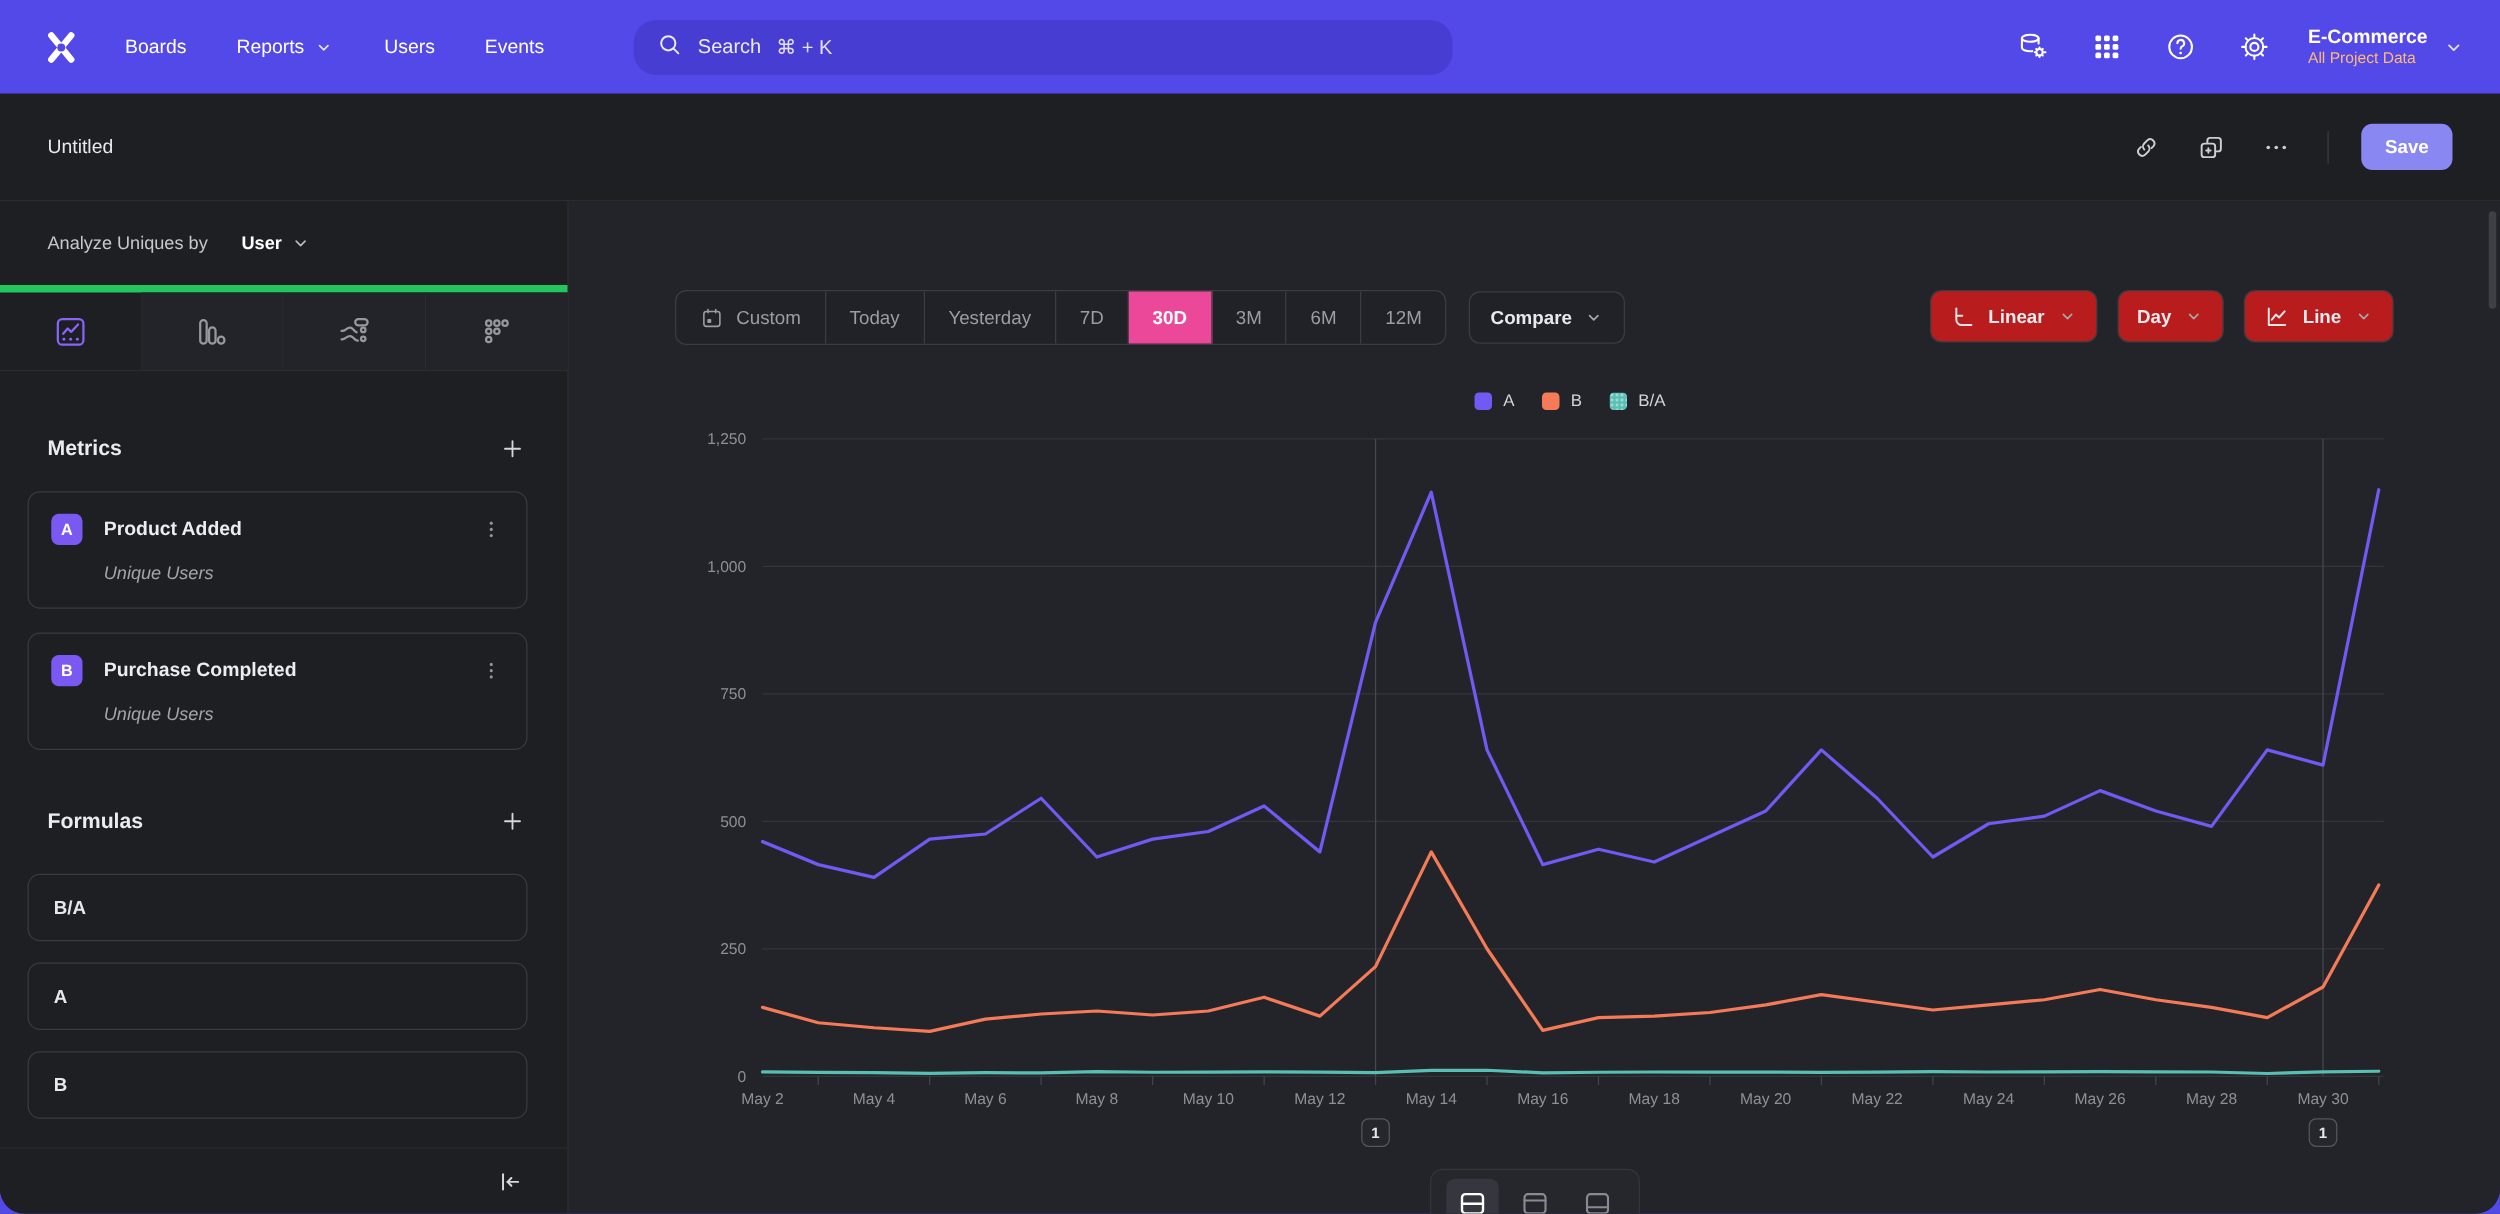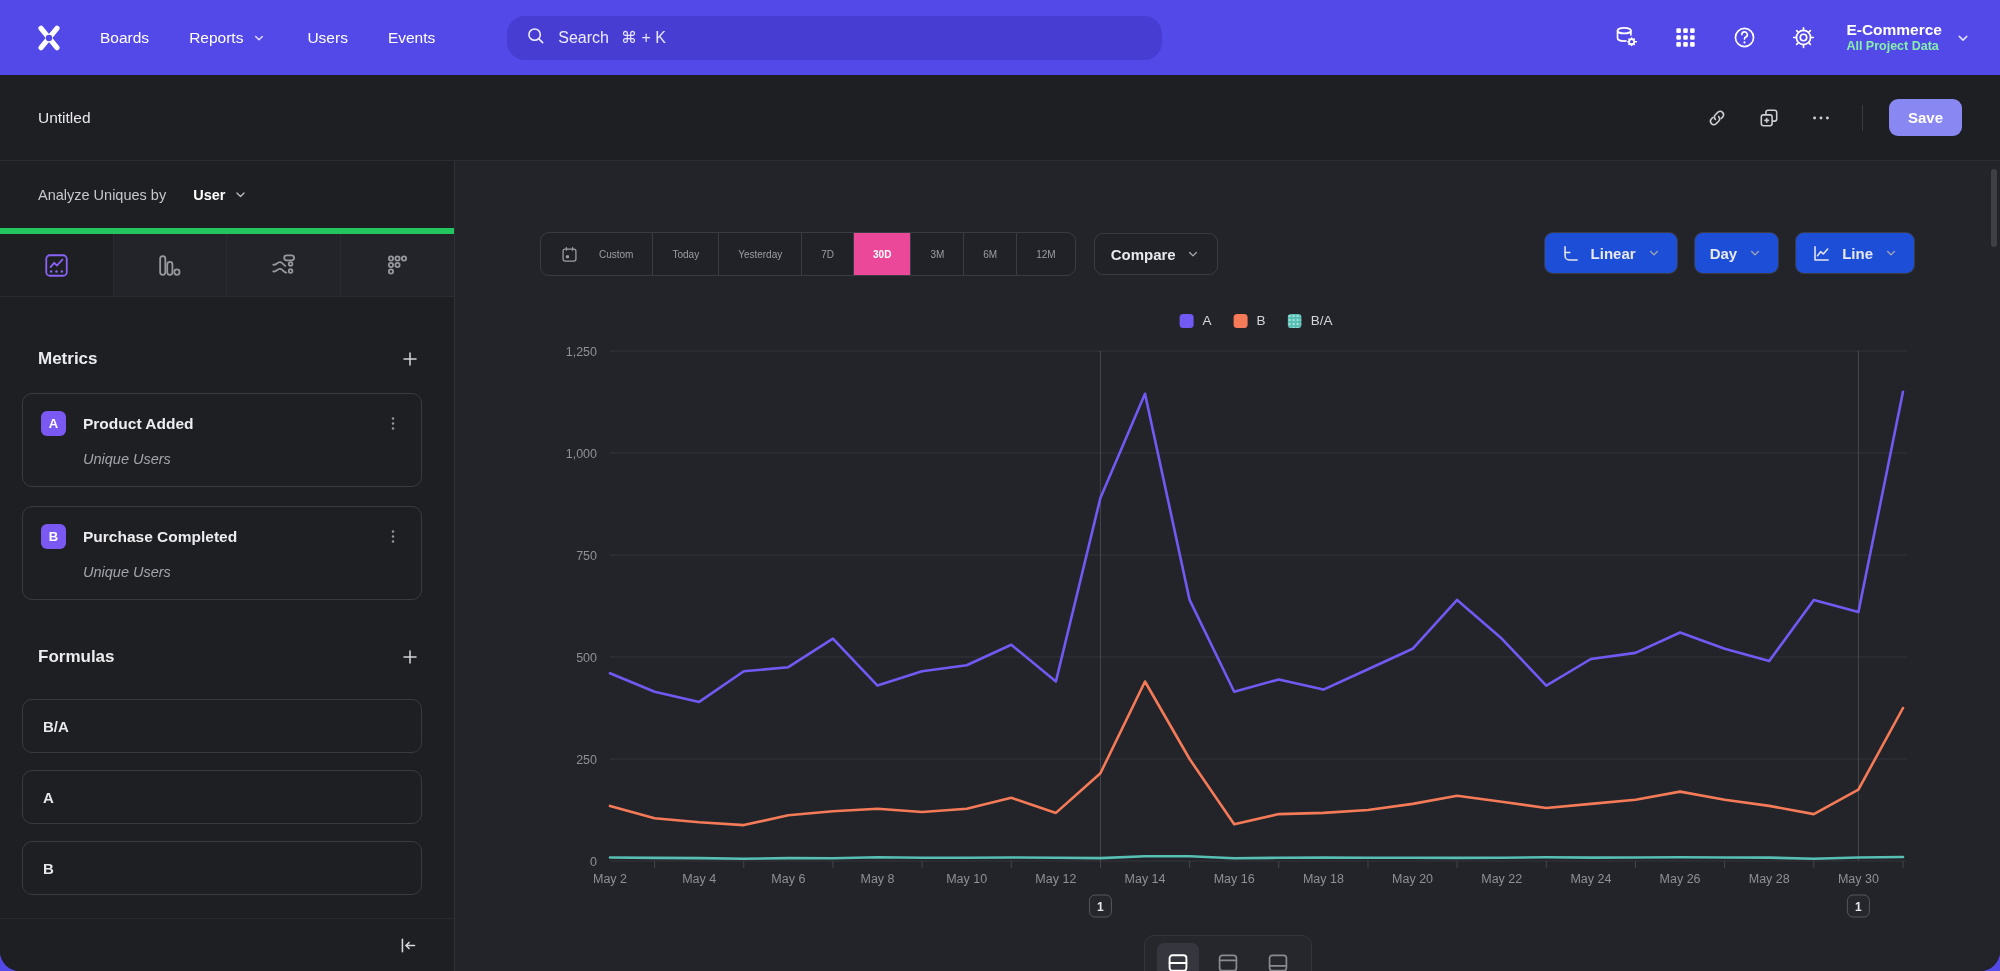--- a/index.html
+++ b/index.html
@@ -12,21 +12,21 @@
   .nav-items{display:flex;align-items:center;}
   .nav-item{color:#FFFFFF;font-size:15.5px;font-weight:500;margin-right:40px;display:flex;align-items:center;gap:8px;cursor:pointer;white-space:nowrap;}
   .nav-item .chev{color:#E4E1FF;display:flex;}
   .nav-search{width:655px;height:44px;background:#473DD2;border-radius:18px;display:flex;align-items:center;
     padding:0 18px;box-sizing:border-box;color:#EDEBFF;font-size:16px;gap:12px;margin-left:32px;cursor:text;}
   .nav-search .shortcut{opacity:.95;}
   .nav-right{margin-left:auto;display:flex;align-items:center;}
   .nav-ico{color:#FFFFFF;display:flex;margin-left:34px;cursor:pointer;}
   .project{margin-left:30px;cursor:pointer;line-height:1.25;}
   .project .p-name{color:#fff;font-size:15.5px;font-weight:700;}
-  .project .p-scope{color:#86efac;font-size:12.5px;font-weight:700;}
+  .project .p-scope{color:#fdba74;font-size:12.5px;font-weight:400;}
   .project-chev{color:#E4E1FF;margin-left:12px;display:flex;cursor:pointer;}
 
   
   .report-header{height:86px;display:flex;align-items:center;padding:0 38px;box-sizing:border-box;
     background:#1E1F23;border-bottom:1px solid #2B2C31;gap:44px;}
   .report-title{color:#E9E9EB;font-size:15.5px;font-weight:500;}
   .rh-right{margin-left:auto;display:flex;align-items:center;}
   .rh-ico{color:#CDCED3;display:flex;margin-left:30px;cursor:pointer;}
   .rh-divider{width:1px;height:26px;background:#3A3B41;margin:0 26px 0 30px;}
   .save-btn{background:#8987F2;color:#fff;font-size:15px;font-weight:600;border:none;border-radius:9px;
@@ -63,29 +63,29 @@
   .formula-card{margin:0 32px 17px 22px;border:1px solid #3A3B41;border-radius:10px;height:54px;display:flex;
     align-items:center;padding:0 20px;font-size:15px;color:#E8E8EA;font-weight:600;cursor:pointer;box-sizing:border-box;}
   .formula-card:first-of-type{margin-top:32px;}
   .sidebar-footer{position:absolute;bottom:0;left:0;right:0;height:52px;border-top:1px solid #2A2B2F;
     display:flex;align-items:center;justify-content:flex-end;padding:0 36px;color:#D8D9DD;}
   .collapse-btn{display:flex;cursor:pointer;}
 
   
   .range-bar{position:absolute;top:71px;left:85px;display:flex;align-items:center;}
   .range-control{display:flex;border:1px solid #3B3C42;border-radius:9px;overflow:hidden;height:42px;background:#212227;}
-  .range-item{display:flex;align-items:center;padding:0 19px;font-size:10px;color:#9C9DA3;
-    border-right:1px solid #3B3C42;gap:20px;cursor:pointer;white-space:nowrap;}
+  .range-item{display:flex;align-items:center;padding:0 19px;font-size:15px;color:#9C9DA3;
+    border-right:1px solid #3B3C42;gap:10px;cursor:pointer;white-space:nowrap;}
   .range-item:last-child{border-right:none;}
   .range-item.active{background:#ec4899;color:#fff;font-weight:700;}
   .compare-btn{margin-left:18px;border:1px solid #3B3C42;border-radius:9px;height:42px;padding:0 16px;
     display:flex;gap:9px;align-items:center;color:#E8E9EC;font-weight:600;font-size:15px;background:#212227;cursor:pointer;box-sizing:border-box;}
   .right-controls{position:absolute;top:71px;right:85px;display:flex;gap:16px;}
   .ctrl-btn{border:1px solid #3B3C42;border-radius:9px;height:42px;padding:0 15px;display:flex;gap:10px;
-    align-items:center;color:#E8E9EC;font-weight:600;font-size:15px;background:#1d4ed8;cursor:pointer;box-sizing:border-box;}
+    align-items:center;color:#E8E9EC;font-weight:600;font-size:15px;background:#b91c1c;cursor:pointer;box-sizing:border-box;}
   .ctrl-btn .chev,.compare-btn .chev{color:#A7A8AE;display:flex;}
   .ctrl-ico{color:#E3E4E8;display:flex;}
 
   
   .chart-legend{position:absolute;top:152px;left:801px;transform:translateX(-50%);display:flex;gap:22px;align-items:center;}
   .legend-item{display:flex;align-items:center;gap:9px;color:#D4D5D9;font-size:13.5px;cursor:pointer;}
   .legend-swatch{width:14px;height:14px;border-radius:3.5px;}
   .legend-swatch.dotted{background-image:radial-gradient(circle,rgba(255,255,255,.5) 1px,transparent 1.2px);background-size:4px 4px;}
   #chart-svg{position:absolute;left:50px;top:120px;}
 

